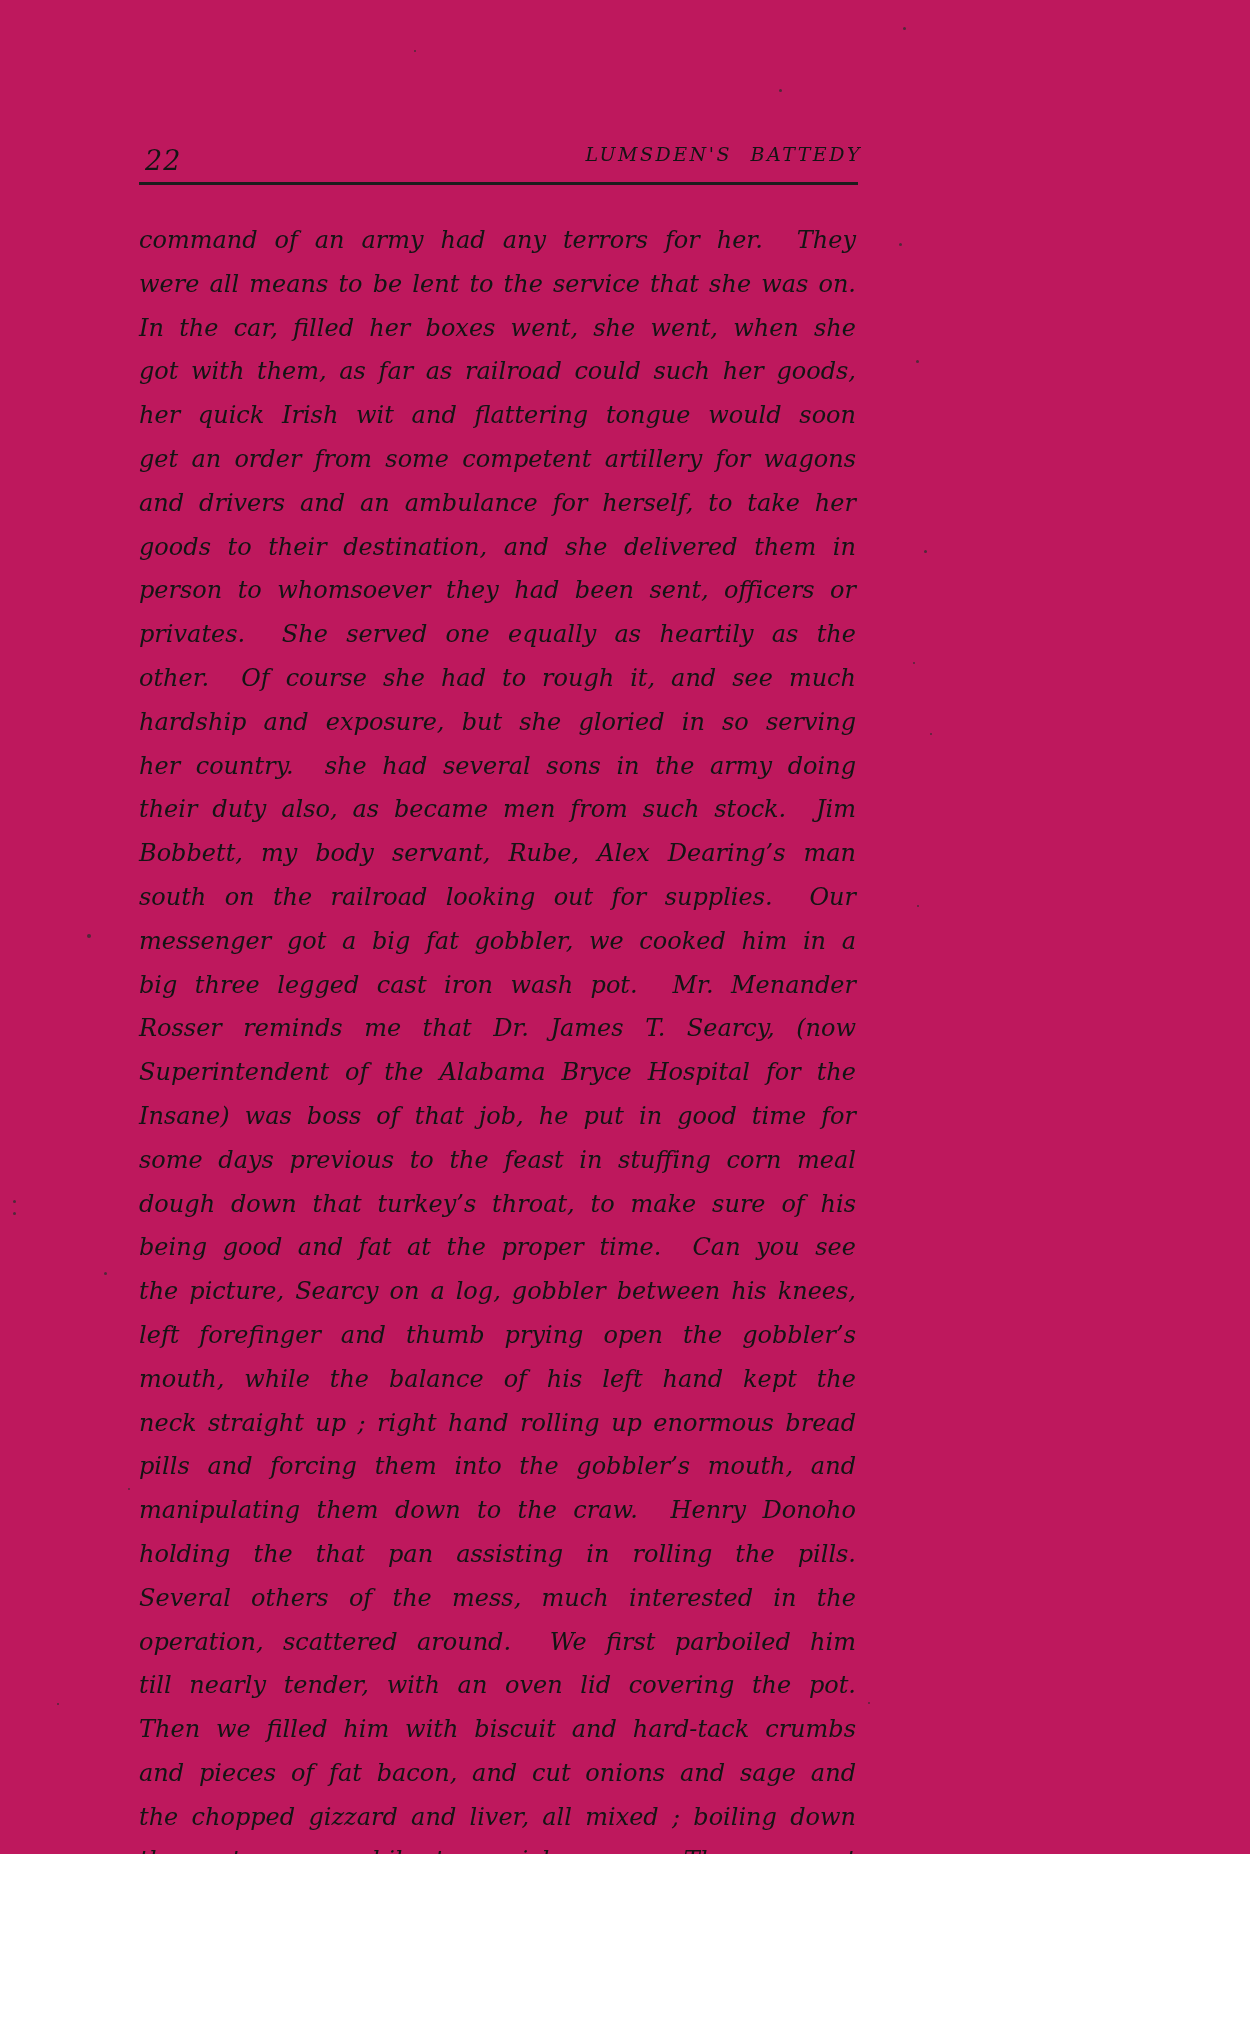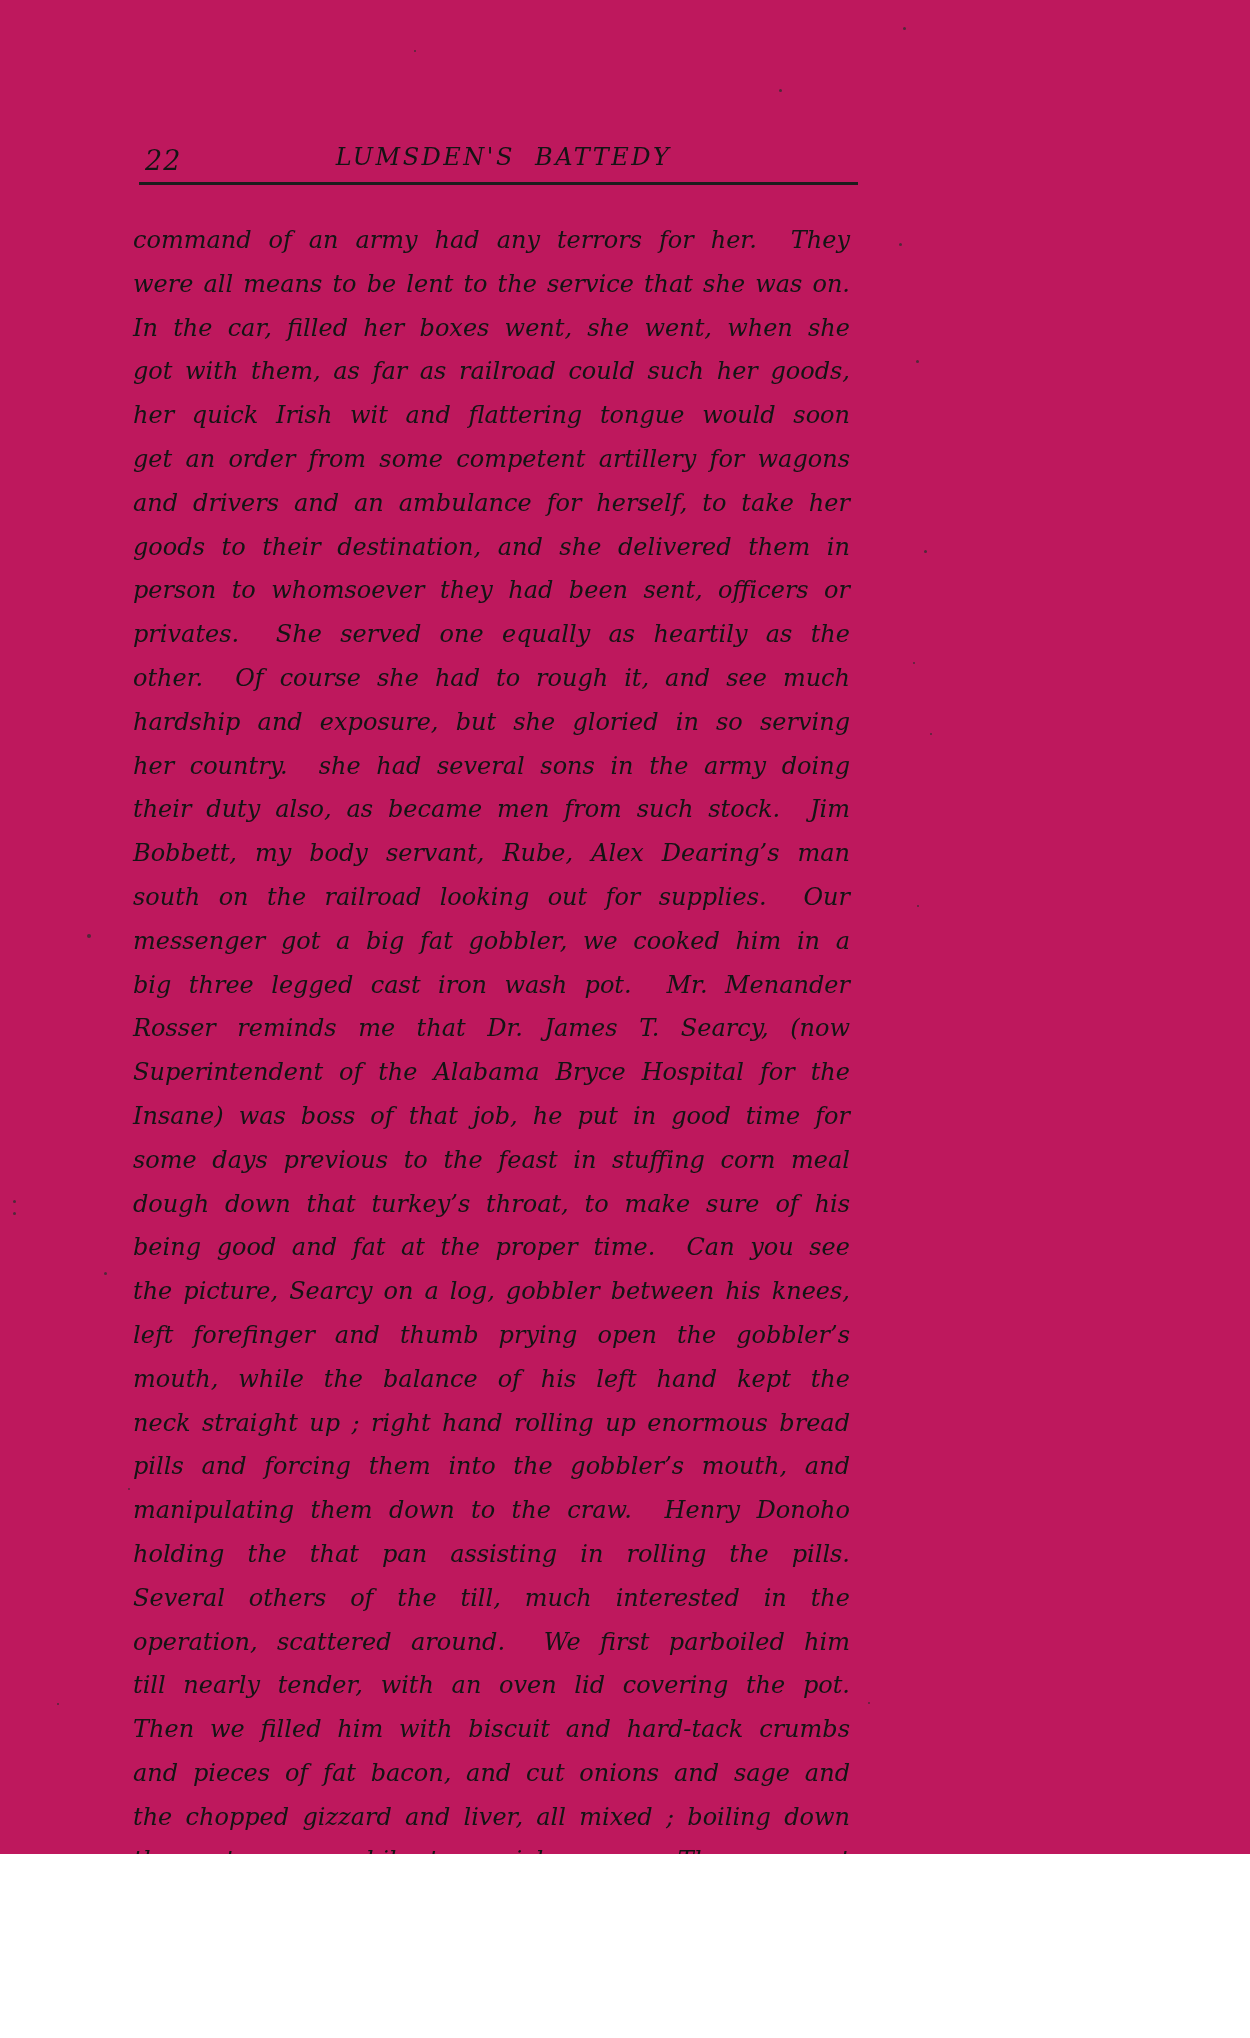--- a/index.html
+++ b/index.html
@@ -29,38 +29,38 @@
     left: 0;
     top: 2px;
     font-size: 27px;
     letter-spacing: 1px;
   }
   .running-title {
     position: absolute;
     left: 0;
     right: 0;
     top: 0;
-    text-align: center;
-    font-size: 24px;
+    text-align: right;
+    font-size: 19px;
     letter-spacing: 2.5px;
     word-spacing: 10px;
     white-space: nowrap;
   }
   .header-rule {
     position: absolute;
     top: 182px;
     left: 139px;
     width: 719px;
     height: 0;
     border-top: 3px solid #1c1c1c;
   }
   .body-text {
     position: absolute;
     top: 219px;
-    left: 133px;
+    left: 139px;
     width: 717px;
     font-size: 24px;
     line-height: 43.8px;
     word-spacing: 1px;
   }
   .body-text .line {
     text-align: justify;
     text-align-last: justify;
   }
   .speck {
@@ -107,21 +107,21 @@
       <div class="line">some days previous to the feast in stuffing corn meal</div>
       <div class="line">dough down that turkey’s throat, to make sure of his</div>
       <div class="line">being good and fat at the proper time.&nbsp; Can you see</div>
       <div class="line">the picture, Searcy on a log, gobbler between his knees,</div>
       <div class="line">left forefinger and thumb prying open the gobbler’s</div>
       <div class="line">mouth, while the balance of his left hand kept the</div>
       <div class="line">neck straight up ; right hand rolling up enormous bread</div>
       <div class="line">pills and forcing them into the gobbler’s mouth, and</div>
       <div class="line">manipulating them down to the craw.&nbsp; Henry Donoho</div>
       <div class="line">holding the that pan assisting in rolling the pills.</div>
-      <div class="line">Several others of the till, much interested in the</div>
+      <div class="line">Several others of the mess, much interested in the</div>
       <div class="line">operation, scattered around.&nbsp; We first parboiled him</div>
       <div class="line">till nearly tender, with an oven lid covering the pot.</div>
       <div class="line">Then we filled him with biscuit and hard-tack crumbs</div>
       <div class="line">and pieces of fat bacon, and cut onions and sage and</div>
       <div class="line">the chopped gizzard and liver, all mixed ; boiling down</div>
       <div class="line">the water meanwhile to a rich gravy.&nbsp; Then we put</div>
     </div>
 
   <div class="speck" style="left:903px; top:27px;  width:3px; height:3px;"></div>
   <div class="speck" style="left:779px; top:89px;  width:3px; height:3px;"></div>

